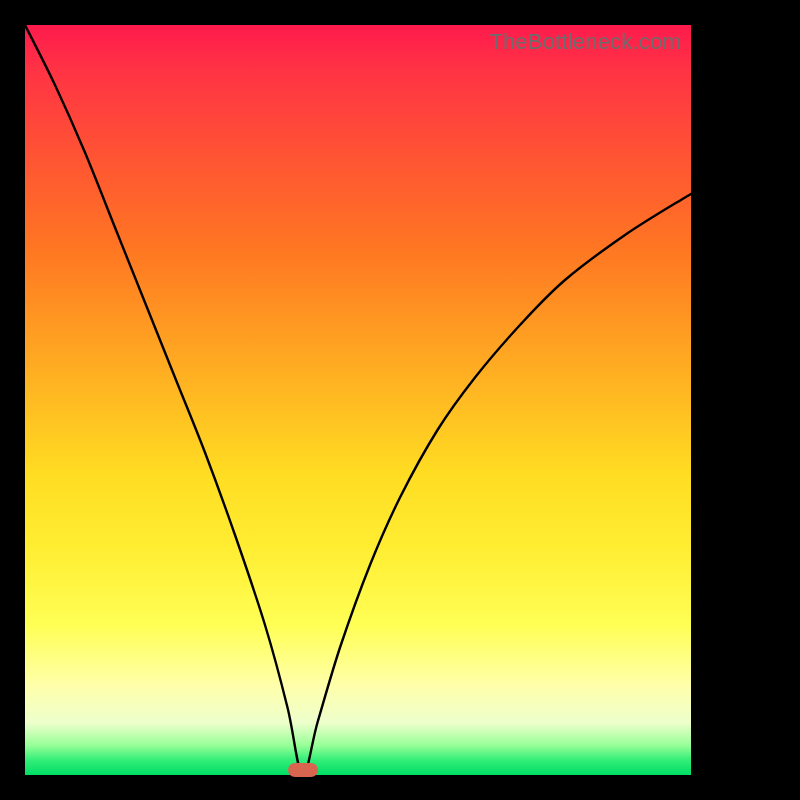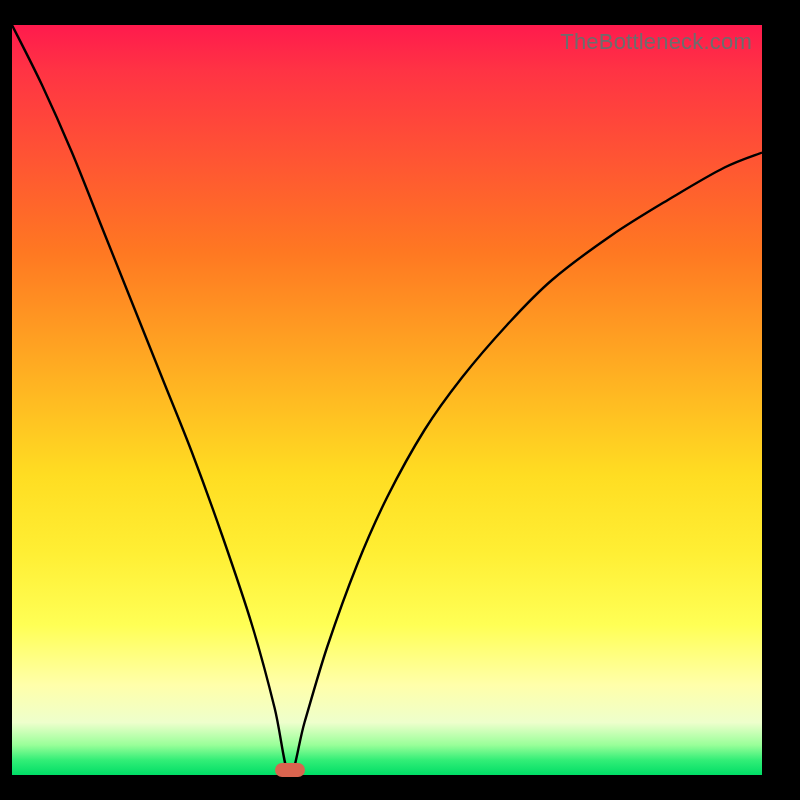--- a/index.html
+++ b/index.html
@@ -12,41 +12,42 @@
     font-family: Arial, Helvetica, sans-serif;
   }
   .frame {
     position: relative;
     width: 800px;
     height: 800px;
     background: #000;
   }
   .plot {
     position: absolute;
-    left: 12px;
+    left: 25px;
     top: 25px;
-    width: 750px;
+    width: 618px;
     height: 750px;
     background: linear-gradient(
       to bottom,
       #ff1a4d 0%,
       #ff3344 6%,
       #ff5533 18%,
       #ff7722 30%,
       #ff9922 40%,
       #ffbb22 50%,
       #ffdd22 60%,
       #ffee33 70%,
       #ffff55 80%,
       #ffffaa 88%,
       #eeffcc 93%,
       #99ff99 96%,
       #33ee77 98%,
       #00dd66 100%
     );
+    padding-left: 48px;
   }
   .watermark {
     position: absolute;
     top: 4px;
     right: 10px;
     color: #6d6d6d;
     font-size: 22px;
     font-weight: 500;
     letter-spacing: 0.2px;
     user-select: none;

